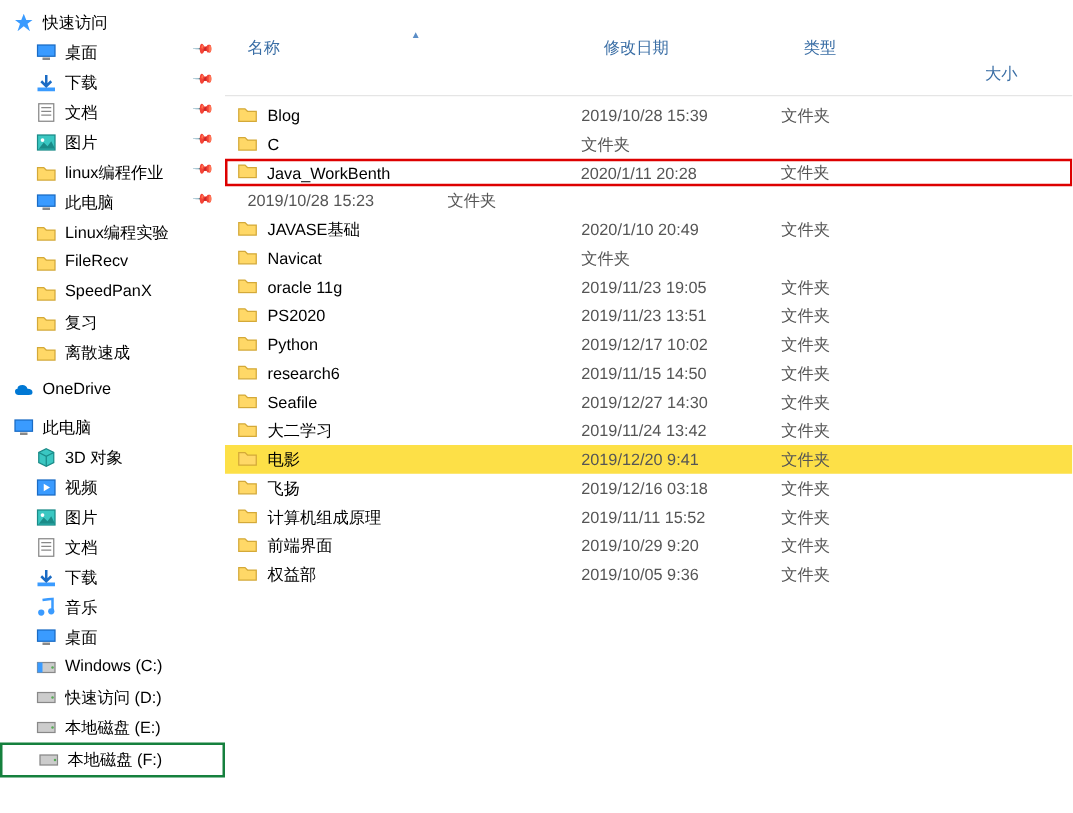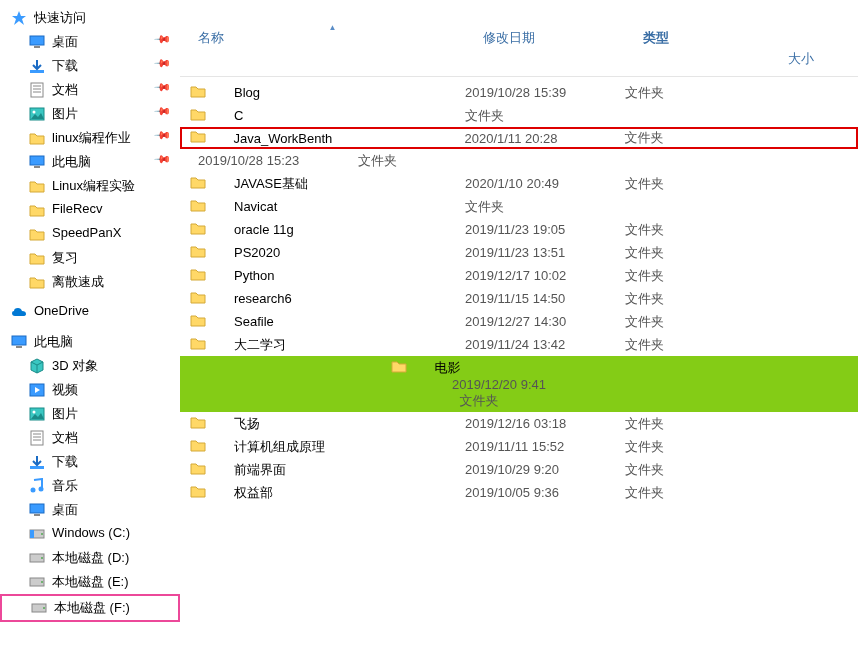--- a/index.html
+++ b/index.html
@@ -39,70 +39,70 @@
   justify-content: center;
 }
 .nav-label { flex: 1; white-space: nowrap; overflow: hidden; text-overflow: ellipsis; }
 .pin {
   color: #888;
   font-size: 11px;
   transform: rotate(45deg);
   margin-right: 4px;
 }
 .red-box {
-  border: 2px solid #ec4899;
+  border: 2px solid #15803d;
 }
 .main {
   flex: 1;
   display: flex;
   flex-direction: column;
 }
 .header-row {
   display: flex;
   align-items: center;
   padding: 4px 0 4px 10px;
   border-bottom: 1px solid #e5e5e5;
   color: #3a6ea5;
 }
 .header-col {
   padding: 4px 8px;
   cursor: pointer;
   position: relative;
 }
 .col-name { width: 285px; }
 .col-date { width: 160px; }
-.col-type { width: 145px; font-weight: bold; }
+.col-type { width: 145px; }
 .col-size { flex: 1; margin-top: 42px; }
 .sort-arrow {
   position: absolute;
   left: 50%;
   top: -2px;
   transform: translateX(-50%);
   font-size: 8px;
   color: #5a8dc7;
 }
 .file-list { flex: 1; overflow-y: auto; padding: 4px 0; }
 .file-row {
   display: flex;
   align-items: center;
   padding: 2.5px 0 2.5px 10px;
   cursor: pointer;
 }
-.file-row.selected { background: #84cc16; flex-direction: column; }
+.file-row.selected { background: #fde047; }
 .file-row.highlight {
   border: 2.5px solid #d00;
   padding: 0 0 0 7.5px;
 }
 .file-icon {
   width: 18px;
   height: 18px;
   margin-right: 6px;
   flex-shrink: 0;
 }
-.cell-name { width: 267px; display: flex; align-items: center; gap: 20px; }
+.cell-name { width: 267px; display: flex; align-items: center; }
 .cell-date { width: 160px; color: #555; padding-left: 8px; }
 .cell-type { width: 145px; color: #555; padding-left: 8px; }
 .cell-size { flex: 1; }
 svg { display: block; }
 </style>
 </head>
 <body>
 
 <div class="sidebar">
   <div class="nav-section">
@@ -317,21 +317,21 @@
           </span>
           <span class="nav-label">Windows (C:)</span>
         </div>
         <div class="nav-item indent">
           <span class="nav-icon">
             <svg width="16" height="10" viewBox="0 0 16 10">
               <rect x="1" y="1" width="14" height="8" fill="#ccc" stroke="#888"></rect>
               <circle cx="13" cy="5" r="1" fill="#5a5"></circle>
             </svg>
           </span>
-          <span class="nav-label">本地磁盘 (D:)</span>
+          <span class="nav-label">快速访问 (D:)</span>
         </div>
         <div class="nav-item indent">
           <span class="nav-icon">
             <svg width="16" height="10" viewBox="0 0 16 10">
               <rect x="1" y="1" width="14" height="8" fill="#ccc" stroke="#888"></rect>
               <circle cx="13" cy="5" r="1" fill="#5a5"></circle>
             </svg>
           </span>
           <span class="nav-label">本地磁盘 (E:)</span>
         </div>

